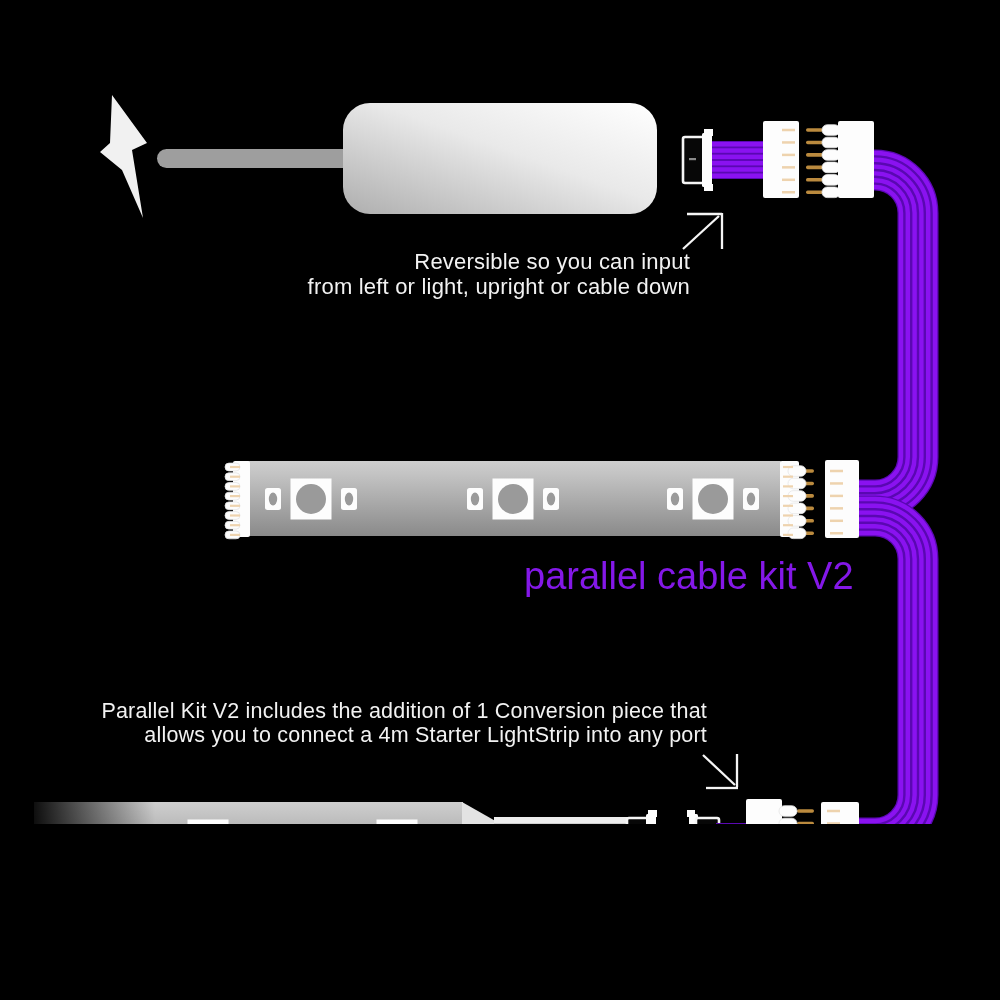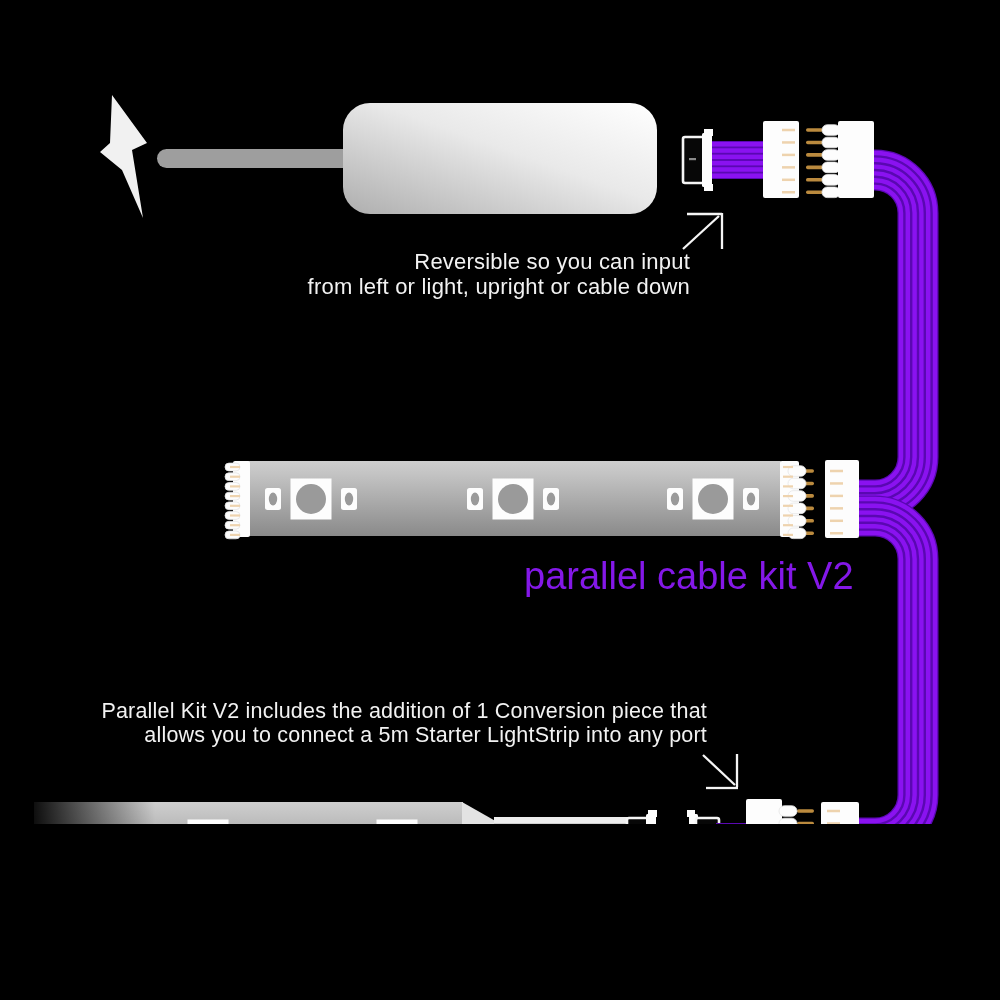--- a/index.html
+++ b/index.html
@@ -258,16 +258,16 @@
 
 <div class="note" id="note-reversible">
   <div>Reversible so you can input</div>
   <div>from left or light, upright or cable down</div>
 </div>
 
 <div id="product-label">parallel cable kit V2</div>
 
 <div class="note" id="note-conversion">
   <div>Parallel Kit V2 includes the addition of 1 Conversion piece that</div>
-  <div>allows you to connect a 5m Starter LightStrip into any port</div>
+  <div>allows you to connect a 4m Starter LightStrip into any port</div>
 </div>
 
 </div>
 
 </body></html>

